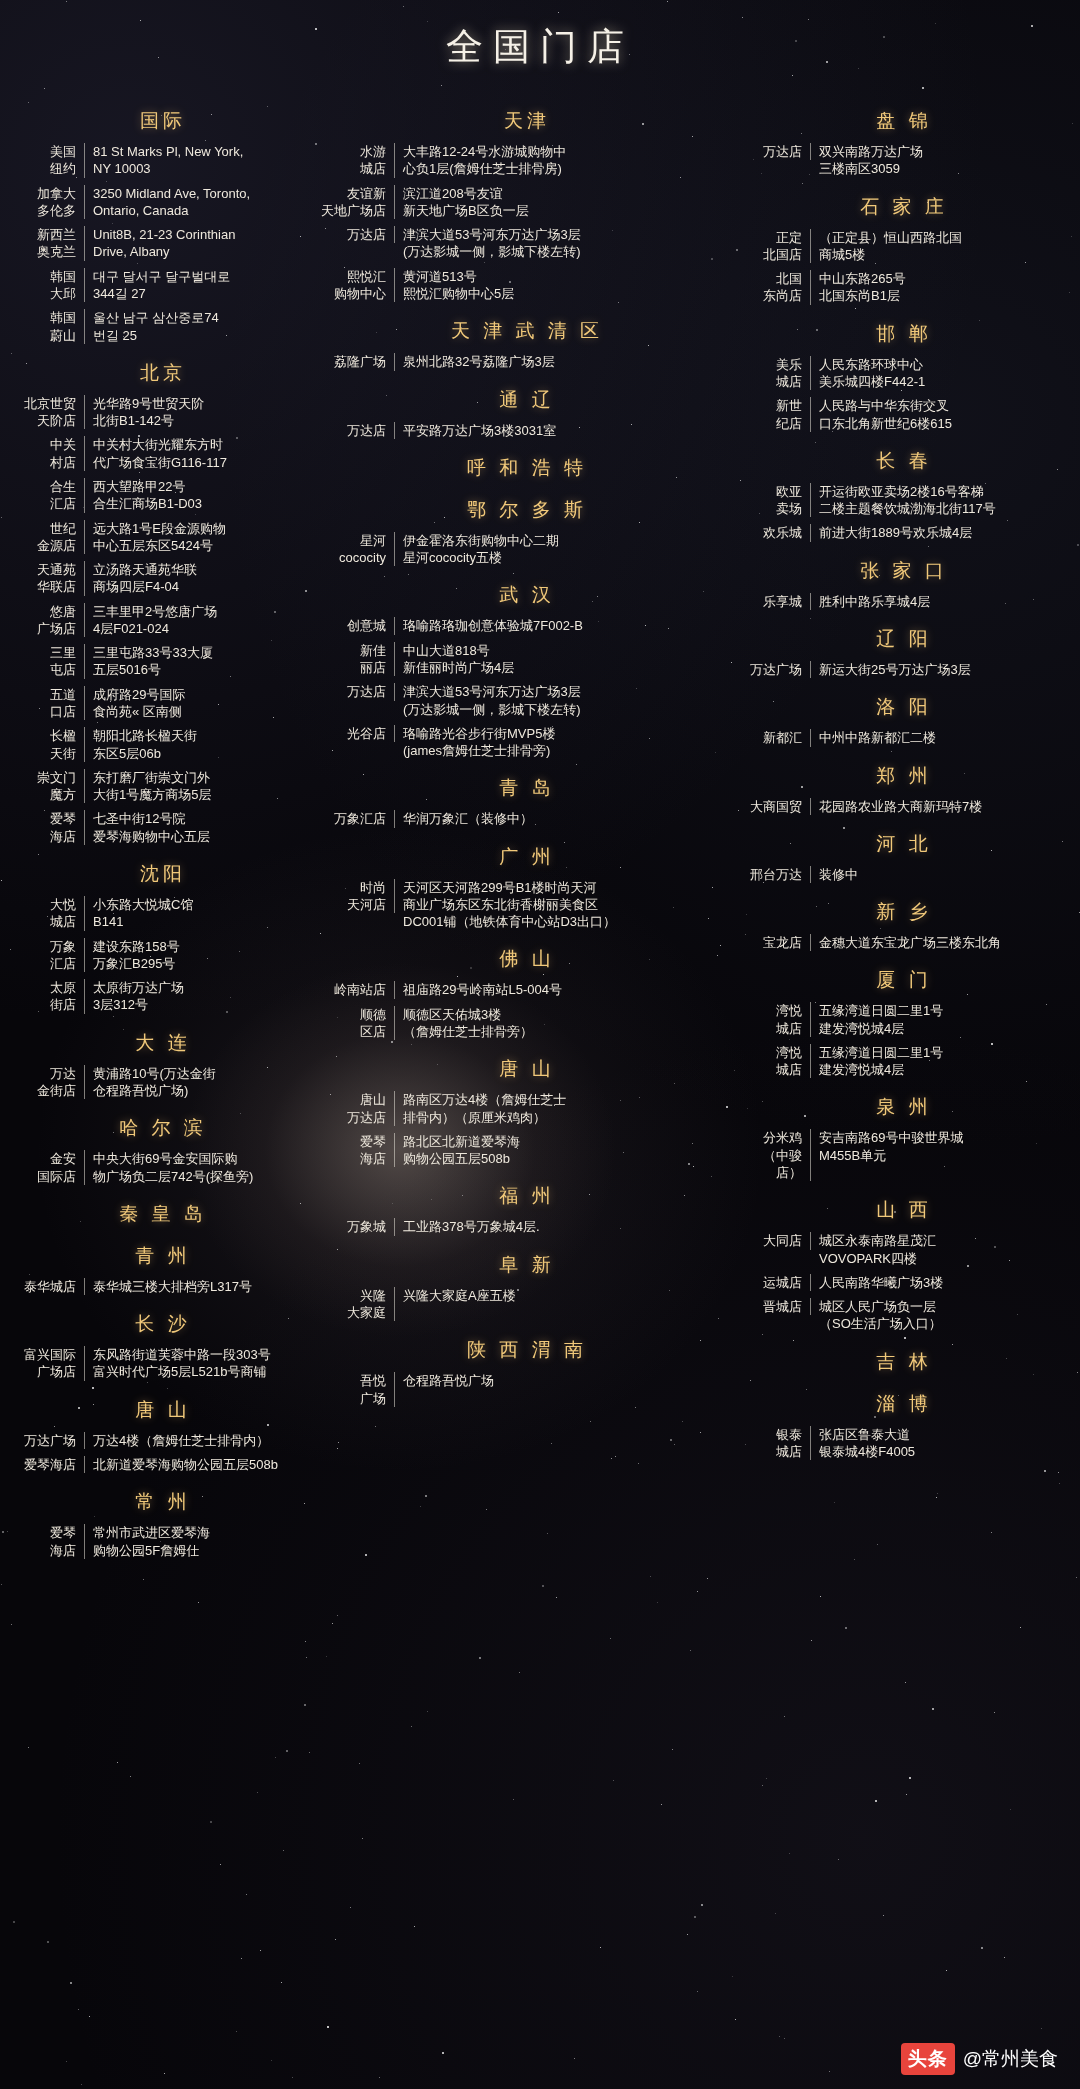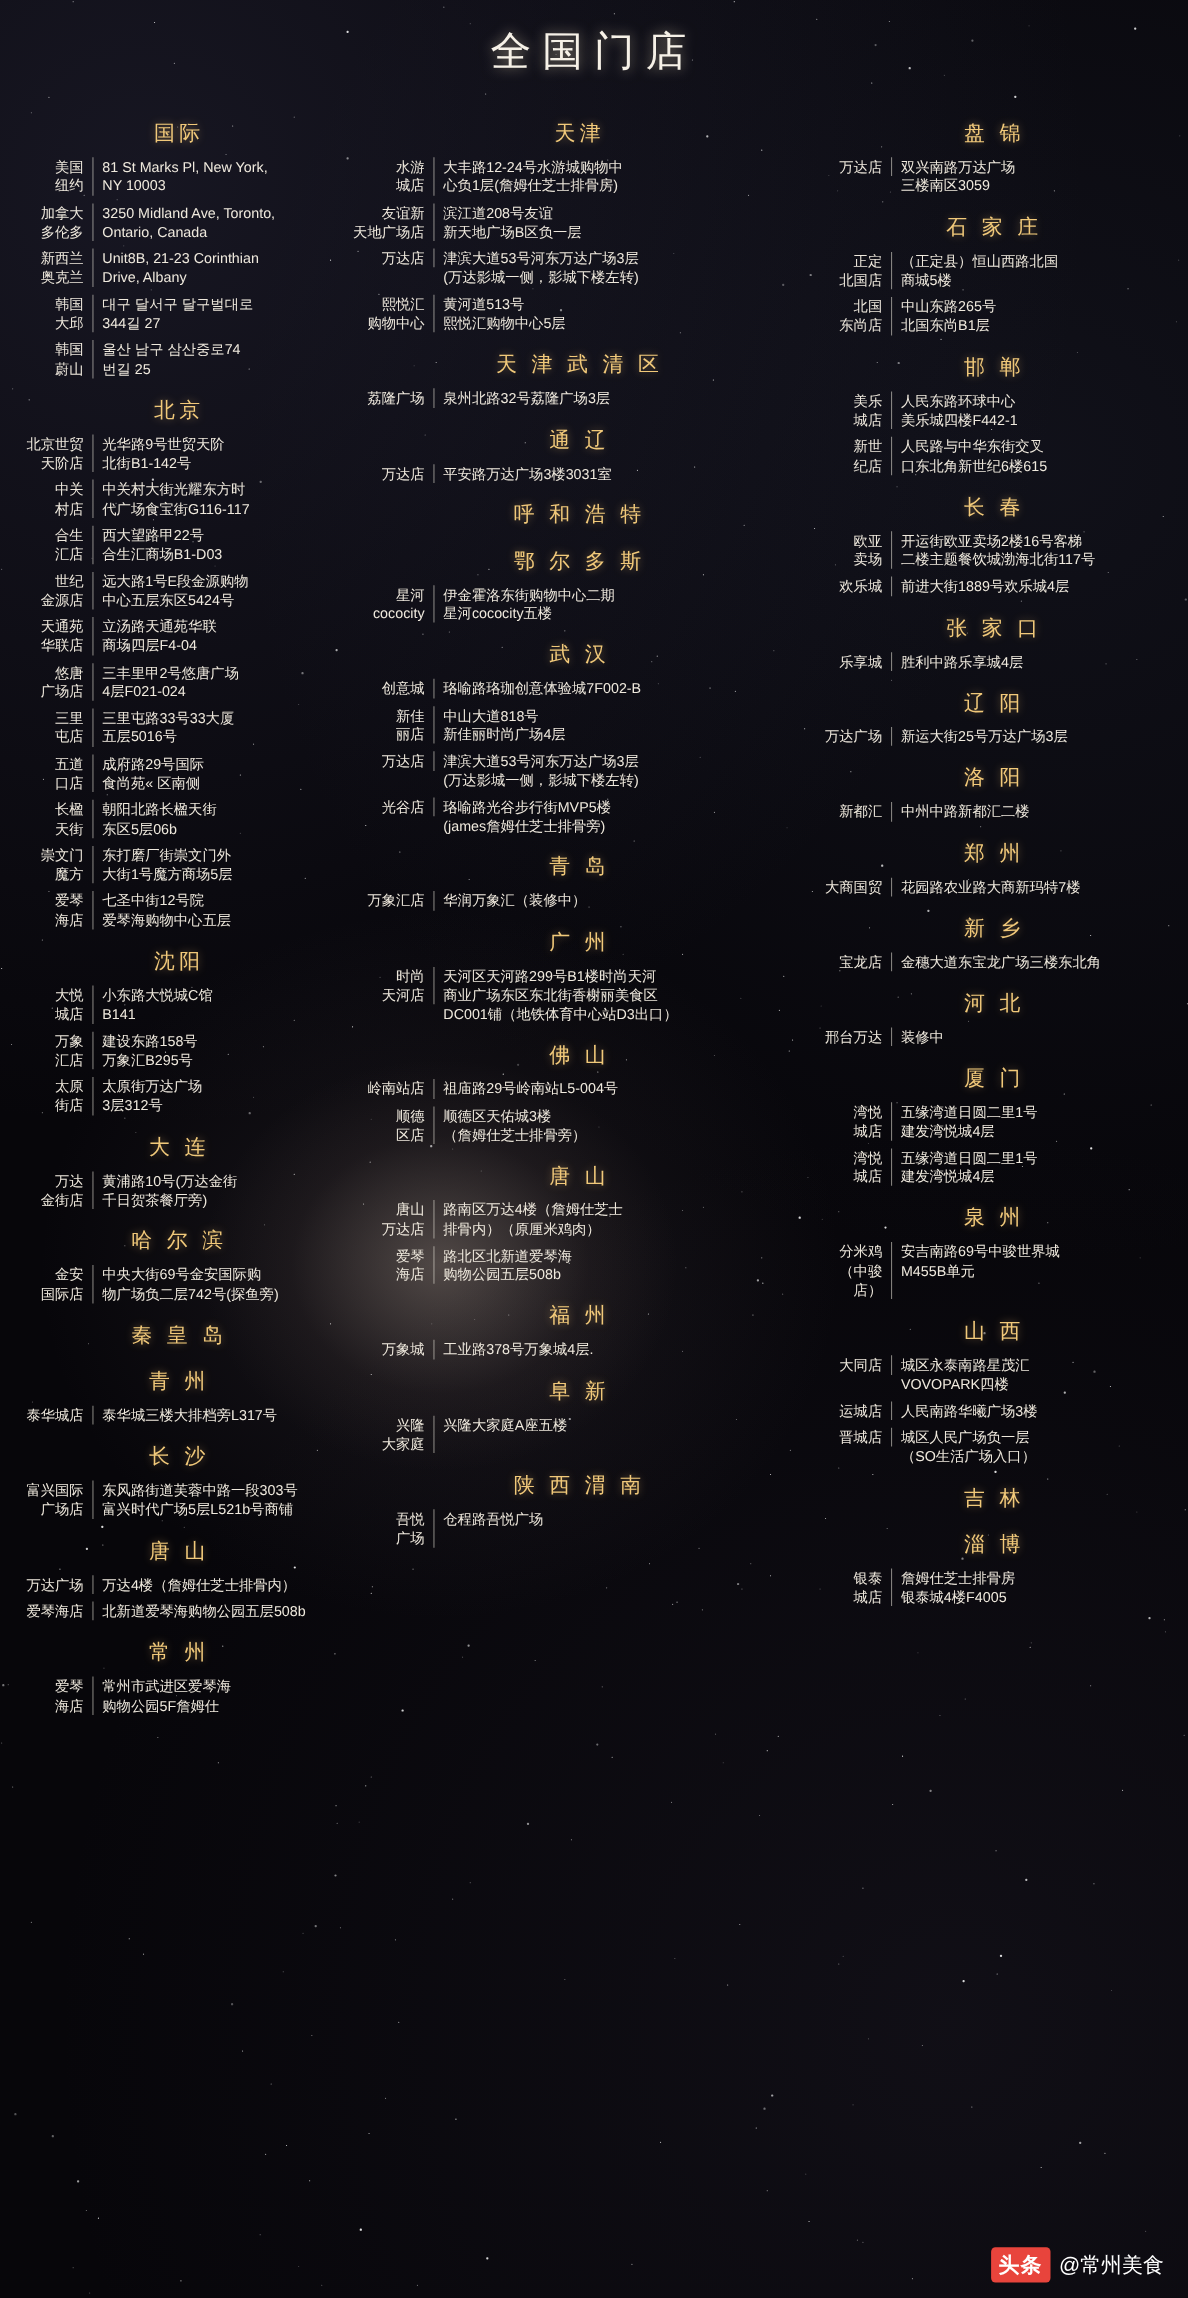--- a/index.html
+++ b/index.html
@@ -657,21 +657,21 @@
             </div>
           </div>
         </div>
         <div class="sec">
           <div class="sec-h">大 连</div>
           <div class="rows">
             <div class="row">
               <div class="k">万达
 金街店</div>
               <div class="v">黄浦路10号(万达金街
-千日贺茶餐厅旁)</div>
+仓程路吾悦广场)</div>
             </div>
           </div>
         </div>
         <div class="sec">
           <div class="sec-h">哈 尔 滨</div>
           <div class="rows">
             <div class="row">
               <div class="k">金安
 国际店</div>
               <div class="v">中央大街69号金安国际购
@@ -986,34 +986,34 @@
         <div class="sec">
           <div class="sec-h">郑 州</div>
           <div class="rows">
             <div class="row">
               <div class="k">大商国贸</div>
               <div class="v">花园路农业路大商新玛特7楼</div>
             </div>
           </div>
         </div>
         <div class="sec">
+          <div class="sec-h">河 北</div>
+          <div class="rows">
+            <div class="row">
+              <div class="k">邢台万达</div>
+              <div class="v">装修中</div>
+            </div>
+          </div>
+        </div>
+        <div class="sec">
           <div class="sec-h">新 乡</div>
           <div class="rows">
             <div class="row">
               <div class="k">宝龙店</div>
               <div class="v">金穗大道东宝龙广场三楼东北角</div>
-            </div>
-          </div>
-        </div>
-        <div class="sec">
-          <div class="sec-h">河 北</div>
-          <div class="rows">
-            <div class="row">
-              <div class="k">邢台万达</div>
-              <div class="v">装修中</div>
             </div>
           </div>
         </div>
         <div class="sec">
           <div class="sec-h">厦 门</div>
           <div class="rows">
             <div class="row">
               <div class="k">湾悦
 城店</div>
               <div class="v">五缘湾道日圆二里1号
@@ -1059,21 +1059,21 @@
         </div>
         <div class="sec">
           <div class="sec-h">吉 林</div>
         </div>
         <div class="sec">
           <div class="sec-h">淄 博</div>
           <div class="rows">
             <div class="row">
               <div class="k">银泰
 城店</div>
-              <div class="v">詹姆仕芝士排骨房
+              <div class="v">张店区鲁泰大道
 银泰城4楼F4005</div>
             </div>
           </div>
         </div>
       </div>
     </div>
 </div>
 
 <div class="footer">
   <span class="tt-logo">头条</span>

